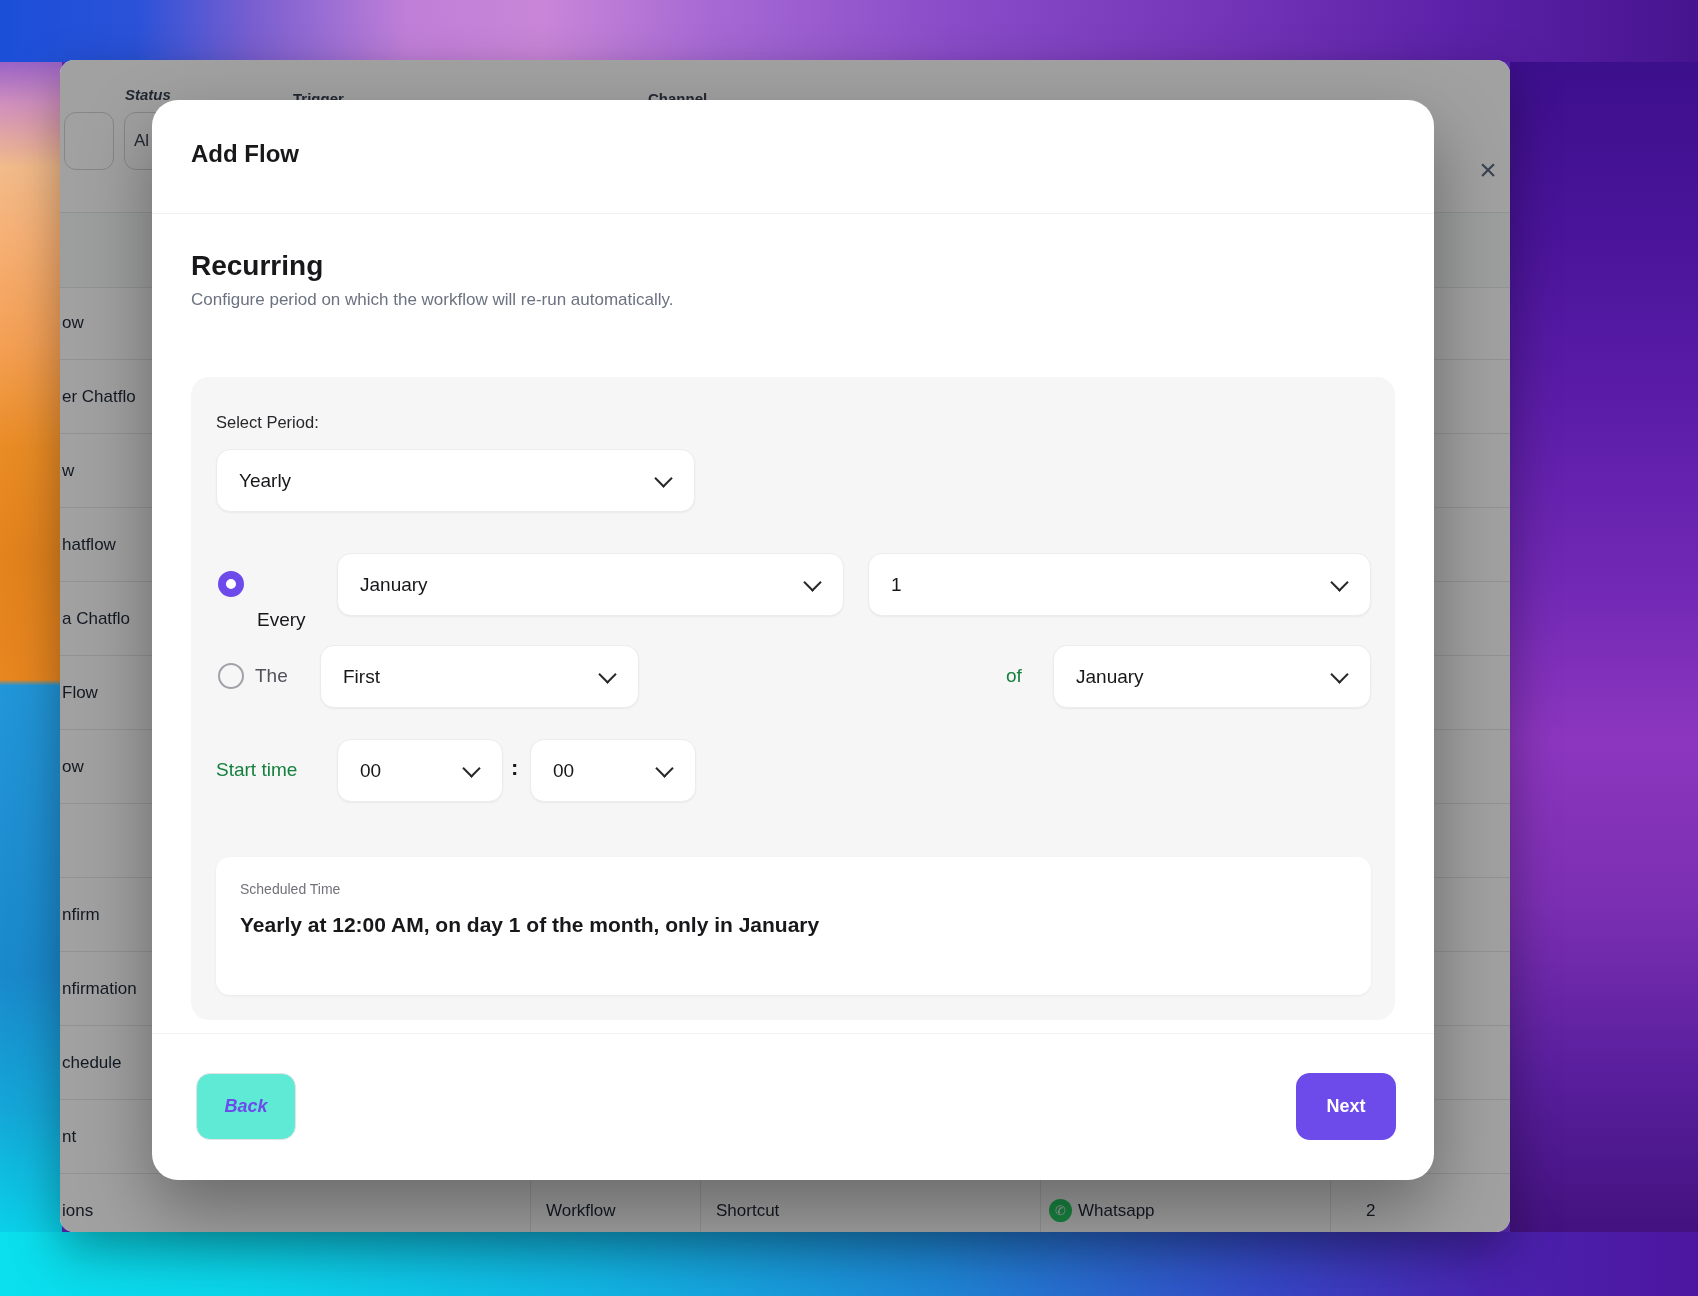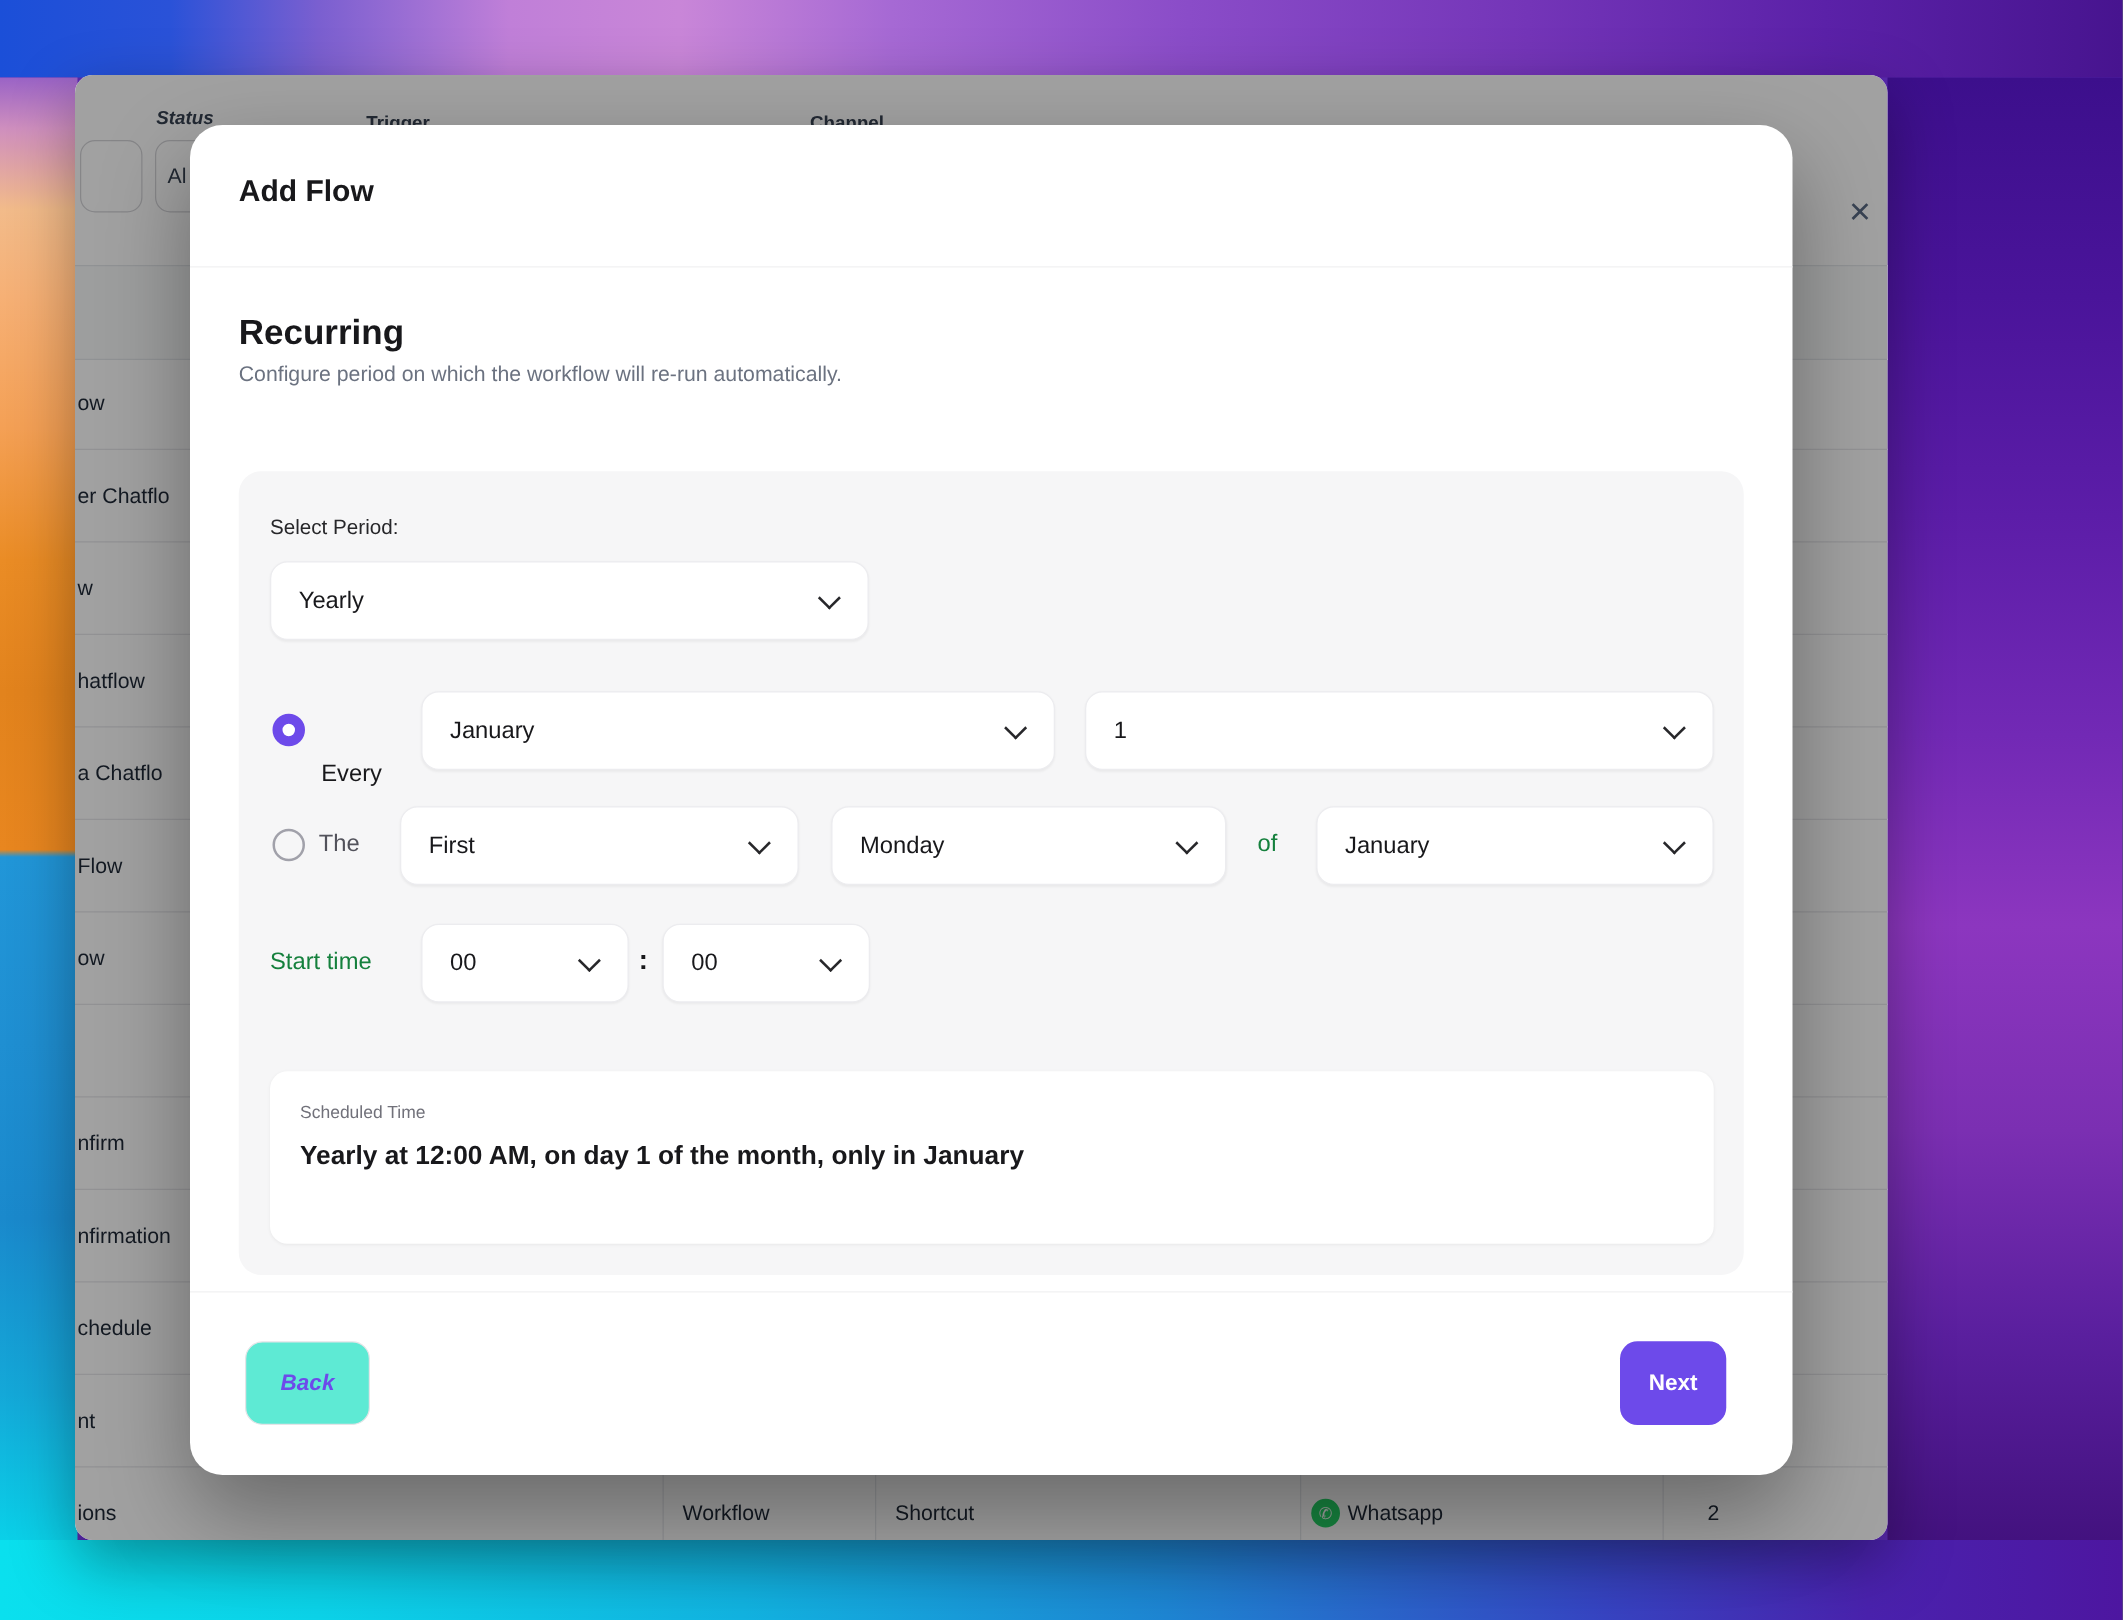--- a/index.html
+++ b/index.html
@@ -61,21 +61,21 @@
   .colon{position:absolute;font-size:22px;font-weight:700;color:#18181b;}
   .card{position:absolute;left:25px;top:480px;width:1155px;height:138px;background:#fff;border-radius:14px;
        box-shadow:0 1px 3px rgba(20,20,20,.06);}
   .card-label{position:absolute;left:24px;top:24px;font-size:14px;color:#71717a;}
   .card-value{position:absolute;left:24px;top:56px;font-size:21px;font-weight:700;color:#18181b;}
 
   .f-div{position:absolute;left:0;right:0;top:933px;height:1px;background:#f1f1f2;}
   .btn{position:absolute;top:973px;height:67px;border-radius:14px;font-size:18px;font-weight:700;
        cursor:pointer;font-family:"Liberation Sans",sans-serif;}
   .btn-back{left:44px;width:100px;background:#5eead4;border:1px solid #e4e4e7;color:#6d4aea;font-style:italic;}
-  .btn-next{left:1144px;width:85px;background:#6d4aea;border:none;color:#fff;}
+  .btn-next{left:1144px;width:100px;background:#6d4aea;border:none;color:#fff;}
 </style>
 </head>
 <body>
 
 <div class="stage">
 
   <div class="wp wp-top"></div>
   <div class="wp wp-left"></div>
   <div class="wp wp-right"></div>
   <div class="wp wp-bottom"></div>
@@ -174,24 +174,20 @@
         <span>1</span>
         <span class="chev"></span>
       </div>
 
       <div class="radio off" style="left:27px;top:286px;"></div>
       <div class="r-label muted" style="left:64px;top:288px;">The</div>
       <div class="sel" style="left:129px;top:268px;width:319px;">
         <span>First</span>
         <span class="chev"></span>
       </div>
-      <div class="sel" style="left:474px;top:268px;width:316px;">
-        <span>Monday</span>
-        <span class="chev"></span>
-      </div>
       <div class="inline-txt" style="left:815px;top:288px;">of</div>
       <div class="sel" style="left:862px;top:268px;width:318px;">
         <span>January</span>
         <span class="chev"></span>
       </div>
 
       <div class="inline-txt" style="left:25px;top:382px;">Start time</div>
       <div class="sel" style="left:146px;top:362px;width:166px;">
         <span>00</span>
         <span class="chev"></span>

